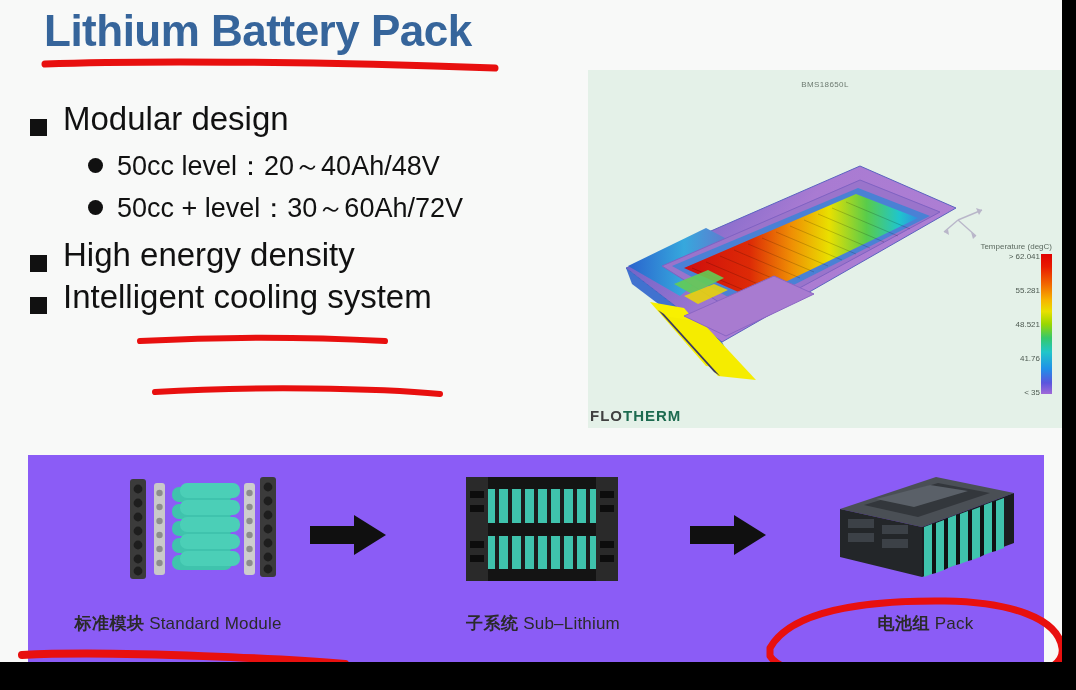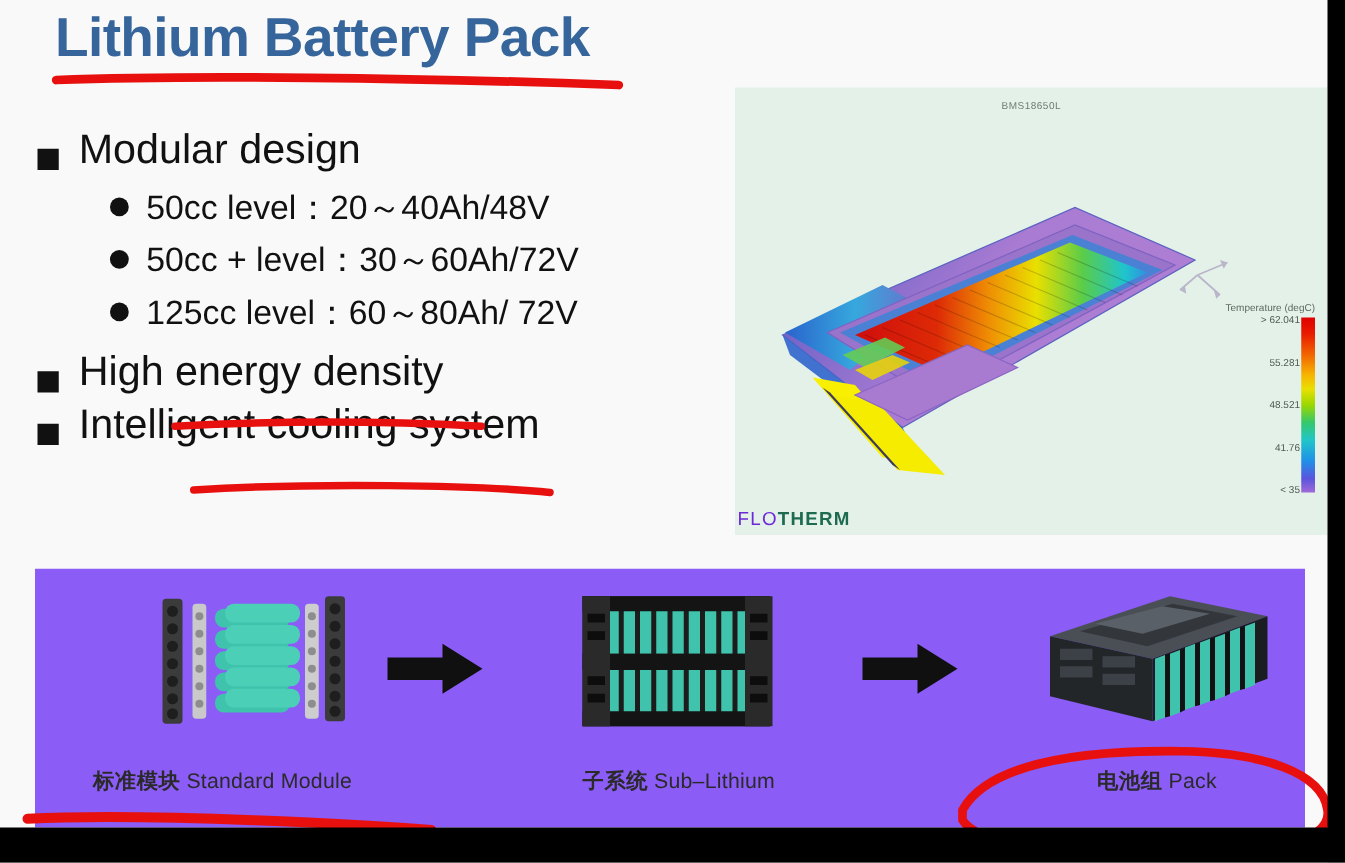--- a/index.html
+++ b/index.html
@@ -114,21 +114,21 @@
     font-size: 8px;
     color: #6d7a70;
     letter-spacing: 0.4px;
   }
   .flotherm {
     position: absolute;
     left: 2px; bottom: 4px;
     font-size: 15px;
     letter-spacing: 1px;
   }
-  .flotherm .flo { color: #6d28d9; font-weight: normal; }
+  .flotherm .flo { color: #404040; font-weight: bold; }
   .flotherm .therm { color: #1d6b50; font-weight: bold; }
 
   .legend {
     position: absolute;
     right: 10px; top: 172px;
     width: 96px;
   }
   .legend-title {
     font-size: 8px;
     color: #5c6a60;
@@ -199,24 +199,20 @@
     <div class="b2 sub-gap">
       <span class="dot"></span>
       <span>50cc  level：20～40Ah/48V</span>
     </div>
 
     <div class="b2">
       <span class="dot"></span>
       <span>50cc + level：30～60Ah/72V</span>
     </div>
 
-    <div class="b2">
-      <span class="dot"></span>
-      <span>125cc level：60～80Ah/ 72V</span>
-    </div>
 
     <div class="b1" style="margin-top:10px;">
       <span class="sq"></span>
       <span>High energy density</span>
     </div>
 
     <div class="b1" style="margin-top:4px;">
       <span class="sq"></span>
       <span>Intelligent cooling system</span>
     </div>

